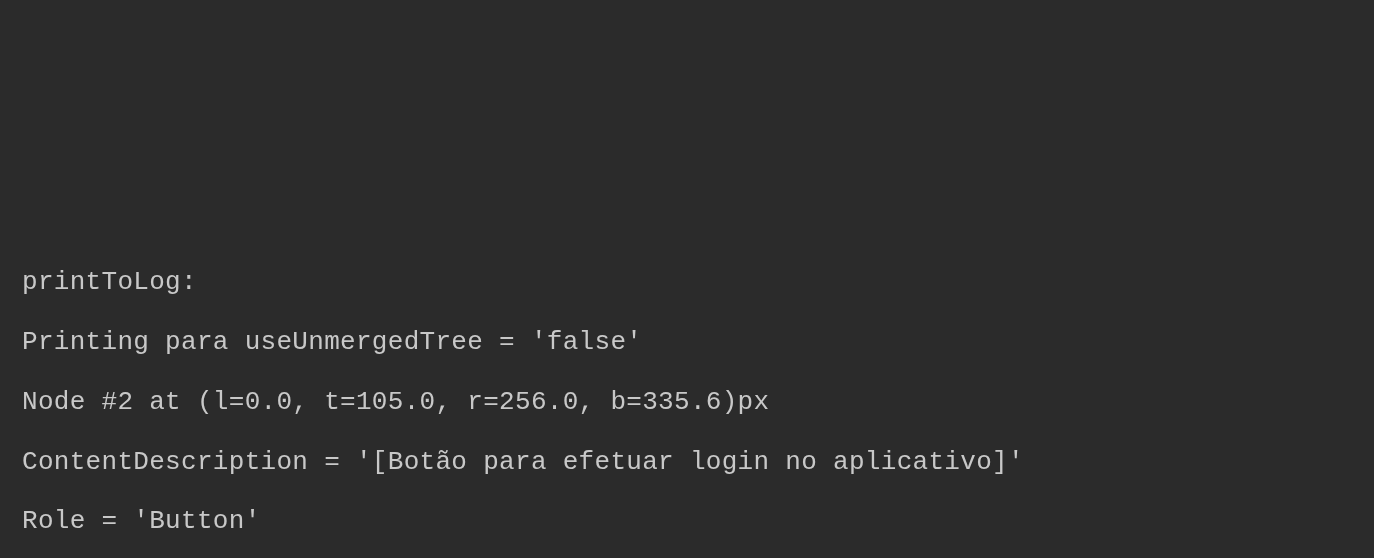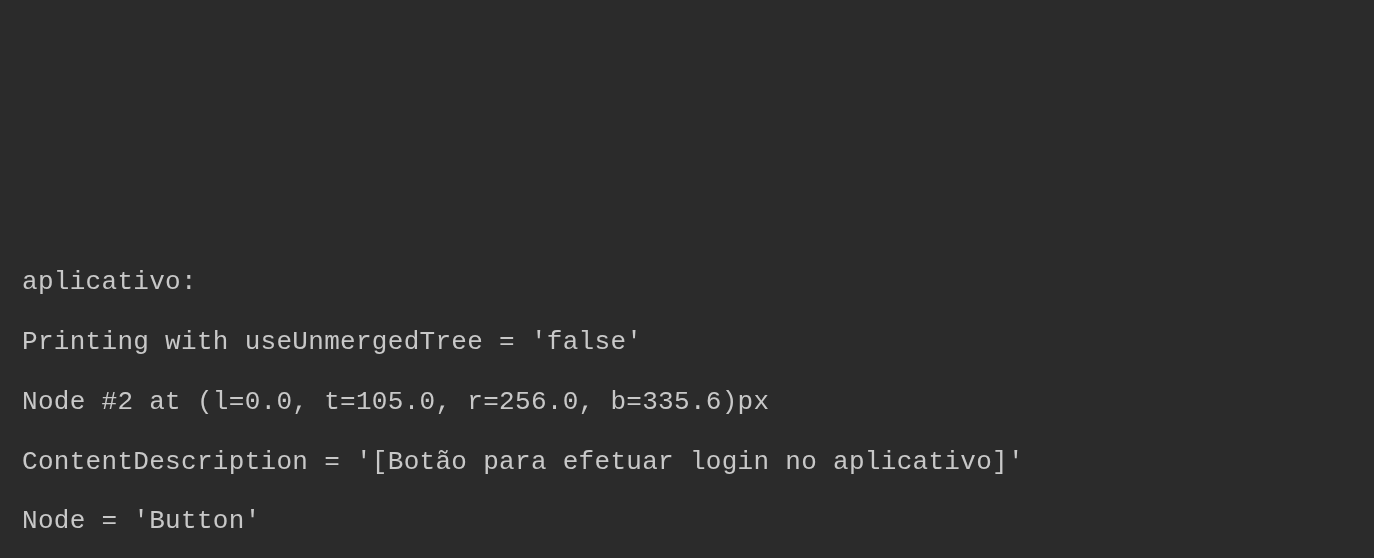--- a/index.html
+++ b/index.html
@@ -22,16 +22,16 @@
     }
     .line {
       display: block;
     }
   </style>
 </head>
 <body>
 
 
 
-<span class="line">aplicativo:</span><span class="line">Printing with useUnmergedTree = 'false'</span><span class="line">Node #2 at (l=0.0, t=105.0, r=256.0, b=335.6)px</span><span class="line">ContentDescription = '[Botão para efetuar login no aplicativo]'</span><span class="line">Node = 'Button'</span><span class="line">Focused = 'false'</span>
+<span class="line">printToLog:</span><span class="line">Printing para useUnmergedTree = 'false'</span><span class="line">Node #2 at (l=0.0, t=105.0, r=256.0, b=335.6)px</span><span class="line">ContentDescription = '[Botão para efetuar login no aplicativo]'</span><span class="line">Role = 'Button'</span><span class="line">Focused = 'false'</span>
 
 
 
 
 </body></html>

